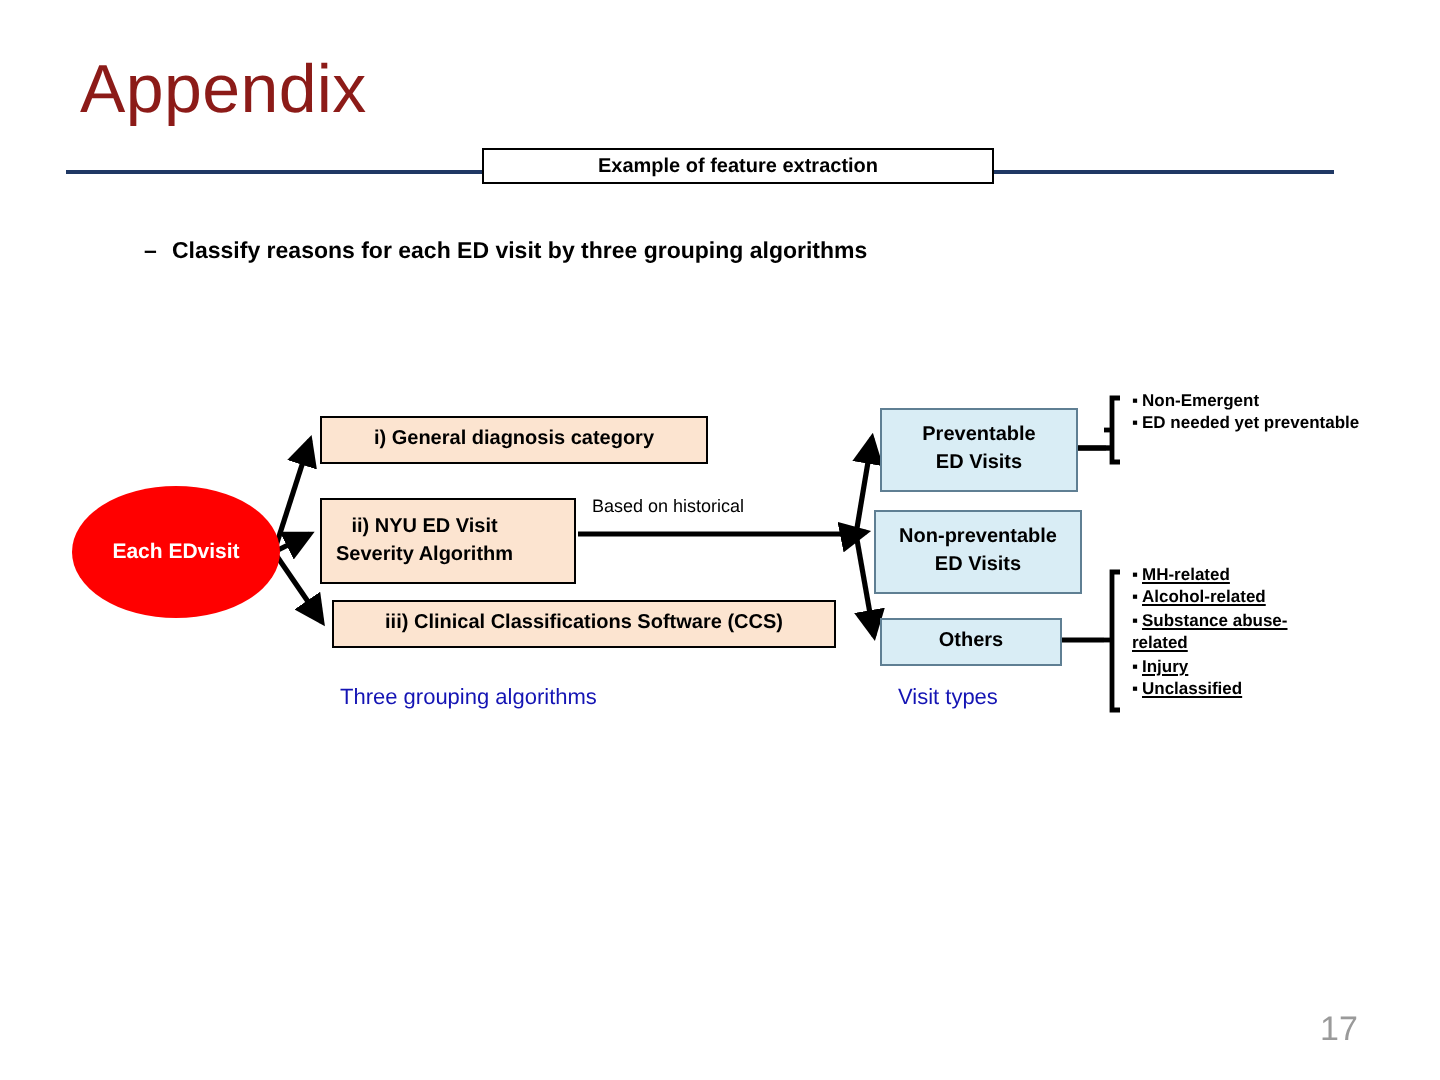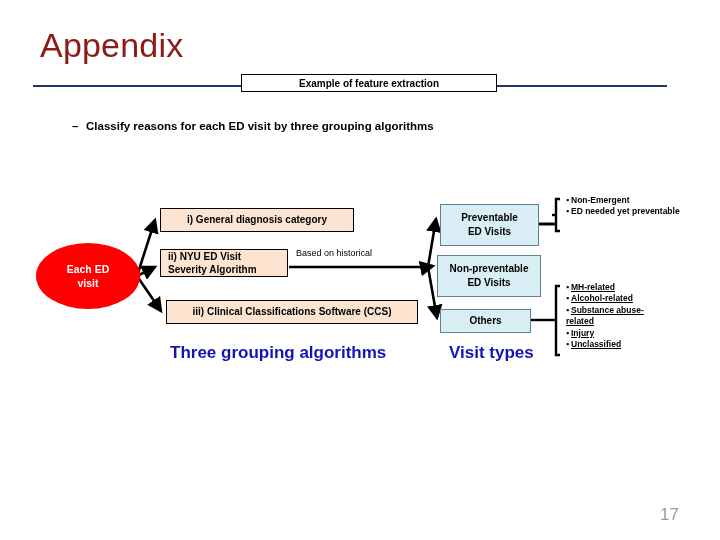--- a/index.html
+++ b/index.html
@@ -72,21 +72,20 @@
   
   .oval {
     position: absolute;
     left: 36px;
     top: 243px;
     width: 104px;
     height: 66px;
     background: #ff0000;
     border-radius: 50%;
     display: flex;
-    flex-direction: column;
     align-items: center;
     justify-content: center;
     color: #ffffff;
     font-size: 10.5px;
     font-weight: bold;
     line-height: 1.35;
     text-align: center;
   }
 
   
@@ -102,24 +101,24 @@
     line-height: 1.35;
   }
   .algo-1 {
     left: 160px; top: 208px;
     width: 192px; height: 22px;
     justify-content: center;
     text-align: center;
   }
   .algo-2 {
     left: 160px; top: 249px;
-    width: 128px; height: 28px;
+    width: 128px; height: 43px;
     padding-left: 7px;
     box-sizing: border-box;
-    text-align: left;
+    text-align: center;
   }
   .algo-3 {
     left: 166px; top: 300px;
     width: 250px; height: 22px;
     justify-content: center;
     text-align: center;
   }
 
   
   .annotation {
@@ -168,22 +167,22 @@
   .detail-bottom { left: 566px; top: 282px; width: 92px; }
   .detail-list div { padding-left: 0; }
   .det-bullet {
     display: inline-block;
     width: 5px;
   }
 
   
   .caption {
     position: absolute;
-    font-size: 17px;
-    font-weight: bold;
+    font-size: 11px;
+    font-weight: normal;
     color: #1414b4;
     white-space: nowrap;
   }
   .caption-algos { left: 170px; top: 343px; }
   .caption-visits { left: 449px; top: 343px; }
 
   
   .page-number {
     position: absolute;
     left: 660px;

